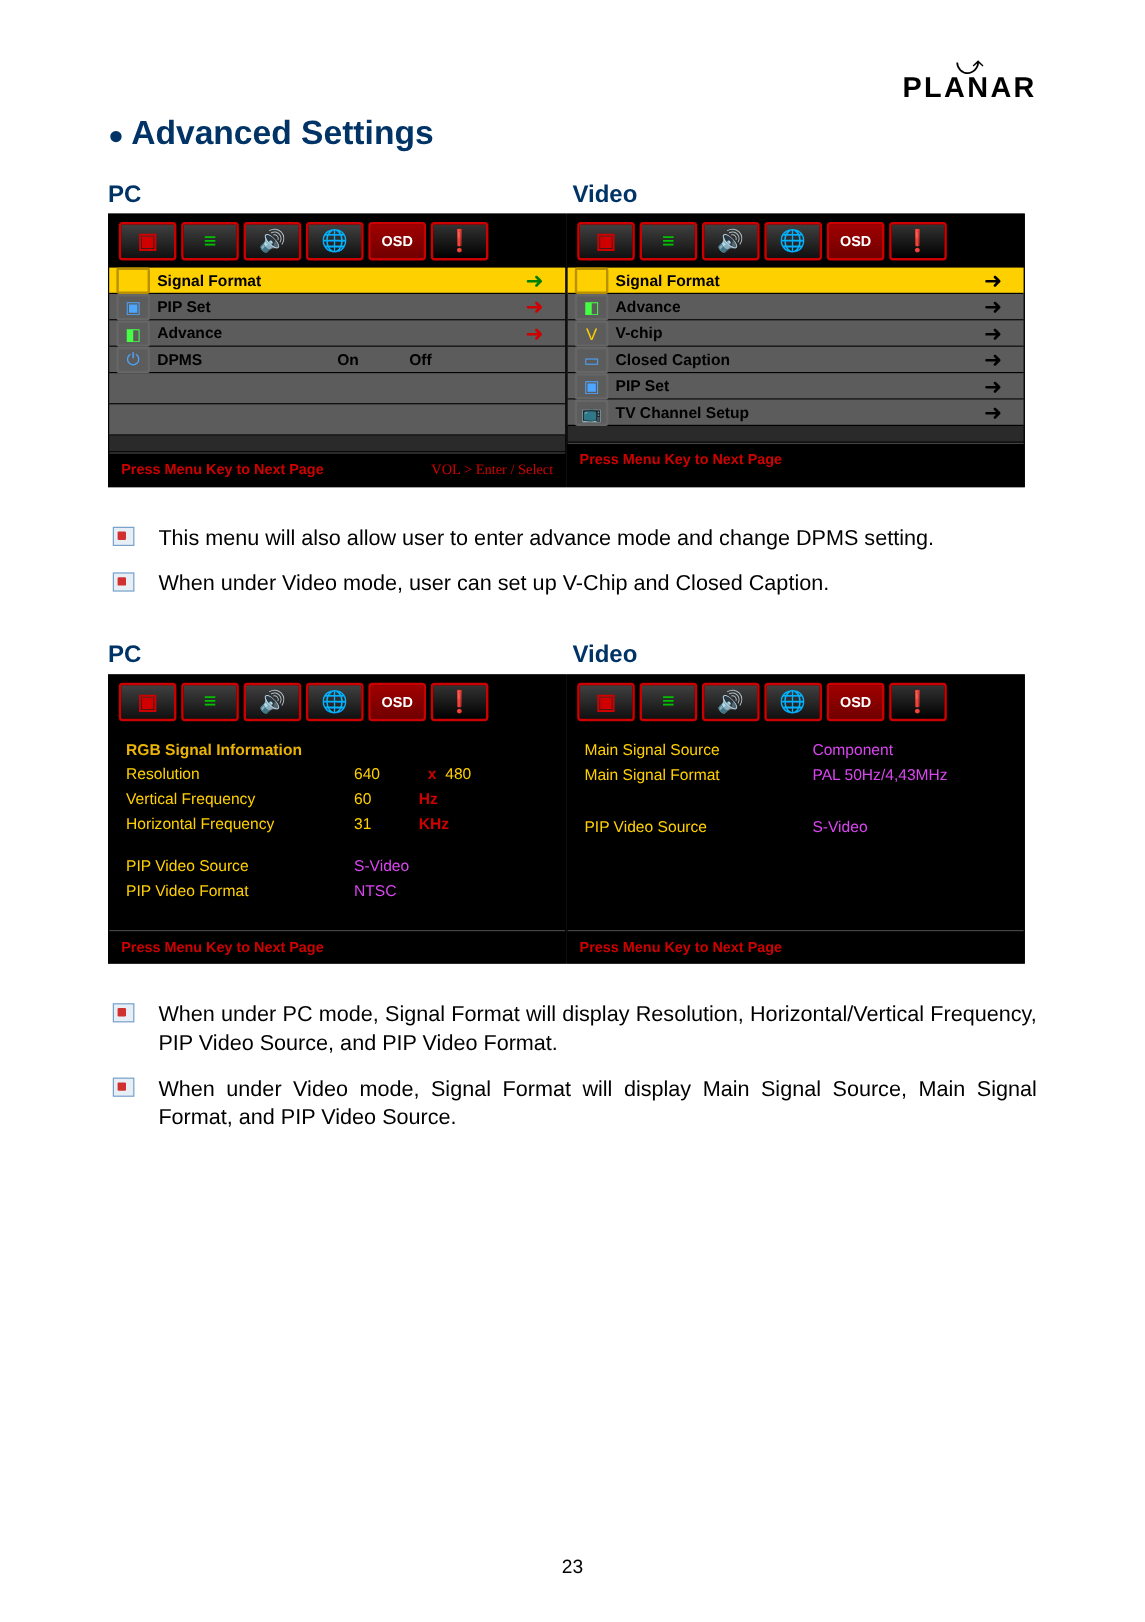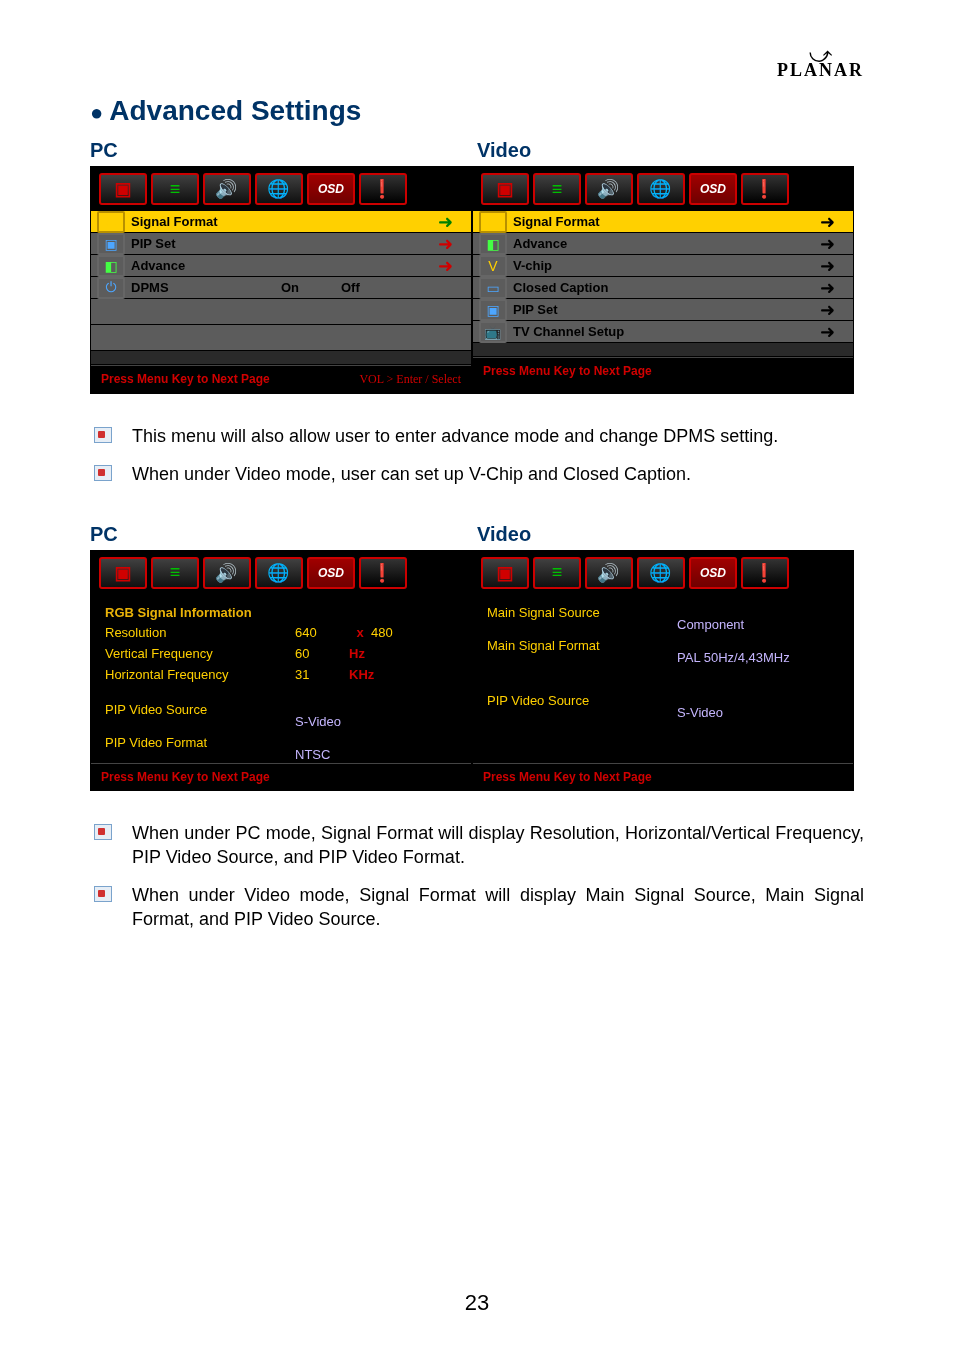--- a/index.html
+++ b/index.html
@@ -12,26 +12,26 @@
     position: relative;
     padding: 55px 90px 40px 90px;
   }
   .logo {
     position: absolute;
     top: 50px;
     right: 90px;
     text-align: center;
   }
   .logo-swoosh { font-size: 22px; line-height: 10px; }
-  .logo-text { font-family: Liberation Serif, serif; font-weight: bold; letter-spacing: 2px; font-size: 18px; }
+  .logo-text { font-family: Liberation Sans, sans-serif; font-weight: bold; letter-spacing: 2px; font-size: 24px; }
   .page-title {
     font-size: 28px;
     font-weight: bold;
     color: #003366;
-    margin-bottom: 12px;
+    margin-bottom: 24px;
     margin-top: 40px;
   }
   .page-title .dot { color: #003366; font-size: 22px; vertical-align: middle; margin-right: 6px; }
   .section-labels { display: flex; }
   .section-labels > div { flex: 1; font-size: 20px; color: #003366; font-weight: bold; margin-bottom: 4px; }
   .osd-pair { display: flex; gap: 0; }
   .osd-panel {
     width: 382px;
     border: 1px solid #000;
     background: #000;
@@ -59,21 +59,20 @@
   .osd-tab.active { border-color: #c00; background: linear-gradient(#333,#000); }
   .osd-tab .glyph { font-size: 18px; }
   .osd-tab.red .glyph { color: #d00000; }
   .osd-tab.green .glyph { color: #00c000; }
   .osd-tab.yellow .glyph { color: #ffd000; }
   .osd-tab.cyan .glyph { color: #00b0e0; }
   .osd-tab.osd-label {
     background: linear-gradient(#a00000,#700000);
     color: #fff;
     font-size: 12px;
-    font-style: italic;
   }
   .osd-rows { }
   .osd-row {
     display: flex;
     align-items: center;
     background: #5c5c5c;
     border-bottom: 1px solid #000;
     height: 22px;
     font-size: 13px;
   }
@@ -112,21 +111,21 @@
     padding: 10px 14px 0 14px;
     min-height: 168px;
   }
   .info-title { color: #eab308; font-weight: bold; margin-bottom: 5px; }
   .info-line { display: flex; margin-bottom: 6px; }
   .info-line .k { width: 190px; }
   .info-line .v1 { width: 48px; text-align: left; }
   .info-line .x  { width: 22px; text-align: center; }
   .info-line .v2 { width: 48px; text-align: left; }
   .info-line .unit { margin-left: 6px; color: #d00000; font-weight: bold; }
-  .info-line .vv { color: #c4b5fd; margin-top: 12px; }
+  .info-line .vv { color: #d946ef; }
   .info-footer {
     background: #000; color: #d00000; font-size: 12px; font-weight: bold;
     padding: 6px 10px; border-top: 1px solid #444;
   }
 
   .bullets { margin-top: 30px; }
   .bullet-row { display: flex; margin-bottom: 14px; }
   .bullet-icon {
     width: 18px; height: 16px; flex-shrink: 0;
     margin: 3px 20px 0 4px;
@@ -137,21 +136,21 @@
     background: #e7eef6; border: 1px solid #7aa3cc;
   }
   .bullet-icon::after {
     content: ""; position: absolute; left: 4px; top: 4px; width: 7px; height: 7px;
     background: #d03030; border-radius: 1px;
   }
   .bullet-text { font-size: 18px; color: #000; line-height: 1.35; text-align: justify; }
 
   .page-num {
     position: absolute; bottom: 36px; left: 0; right: 0;
-    text-align: center; font-size: 22px;
+    text-align: center; font-size: 16px;
   }
 </style>
 </head>
 <body>
 
 <div class="logo">
   <div class="logo-swoosh">⤻</div>
   <div class="logo-text">PLANAR</div>
 </div>
 

